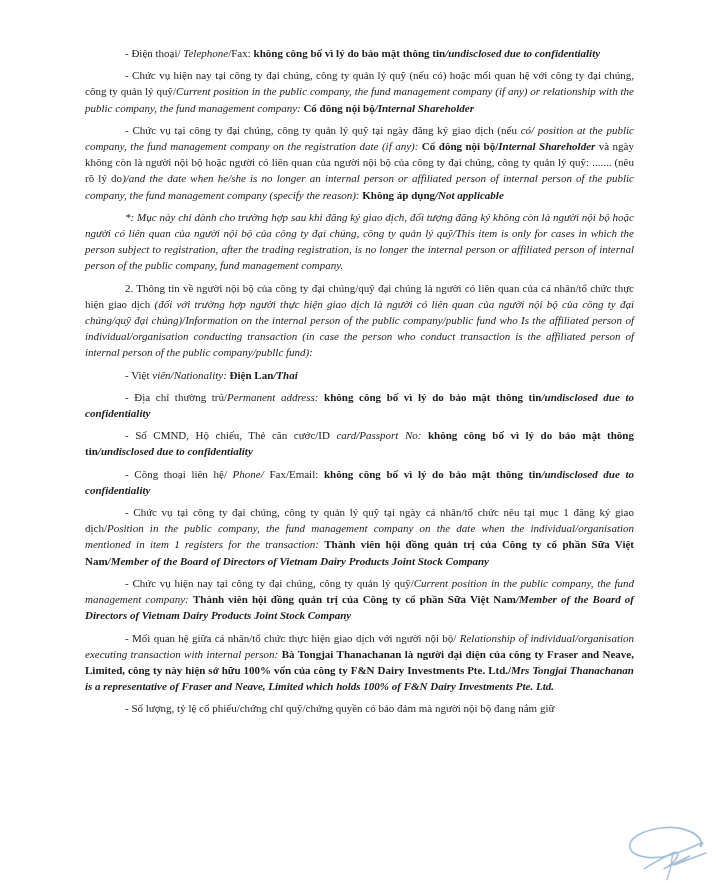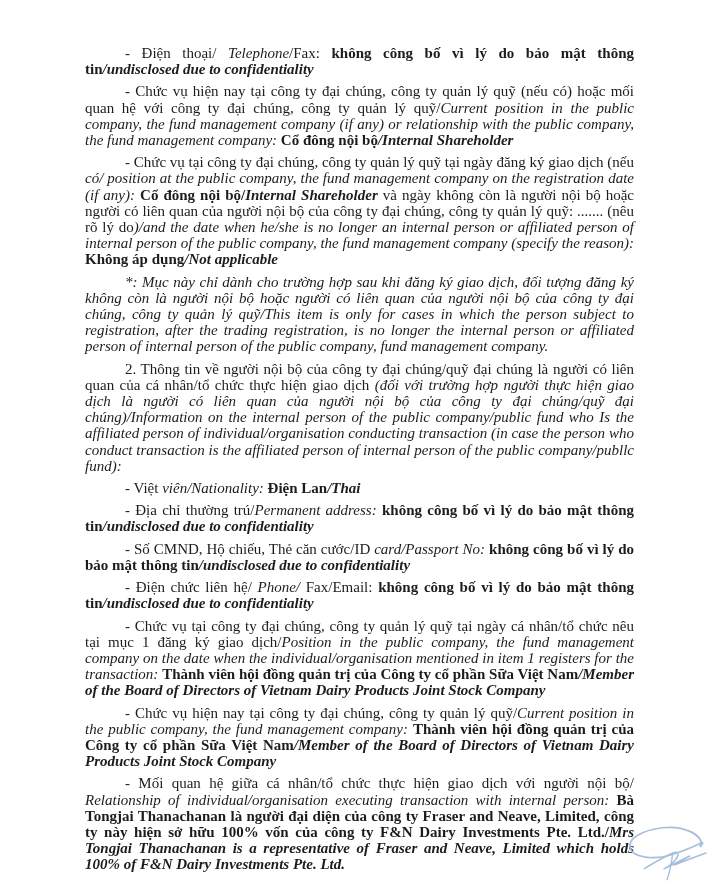--- a/index.html
+++ b/index.html
@@ -8,21 +8,21 @@
     background: #ffffff;
   }
   .page {
     position: relative;
     width: 716px;
     height: 883px;
     background: #ffffff;
     box-sizing: border-box;
     padding: 45px 82px 0 85px;
     font-family: "Liberation Serif", "DejaVu Serif", serif;
-    font-size: 15px;
+    font-size: 11px;
     line-height: 16.2px;
     color: #1c1c1c;
     text-align: justify;
     overflow: hidden;
   }
   .doc p {
     margin: 0 0 6px 0;
     text-indent: 40px;
   }
   .run-regular     { font-style: normal; font-weight: normal; }
@@ -43,24 +43,25 @@
 <div class="page">
   <div class="doc" id="doc">
       <p><span class="run-regular">- Điện thoại/ </span><span class="run-italic">Telephone</span><span class="run-regular">/Fax: </span><span class="run-bold">không công bố vì lý do bảo mật thông tin</span><span class="run-bold-italic">/undisclosed due to confidentiality</span></p>
       <p><span class="run-regular">- Chức vụ hiện nay tại công ty đại chúng, công ty quản lý quỹ (nếu có) hoặc mối quan hệ với công ty đại chúng, công ty quản lý quỹ/</span><span class="run-italic">Current position in the public company, the fund management company (if any) or relationship with the public company, the fund management company: </span><span class="run-bold">Cổ đông nội bộ</span><span class="run-bold-italic">/Internal Shareholder</span></p>
       <p><span class="run-regular">- Chức vụ tại công ty đại chúng, công ty quản lý quỹ tại ngày đăng ký giao dịch (nếu </span><span class="run-italic">có/ position at the public company, the fund management company on the registration date (if any): </span><span class="run-bold">Cổ đông nội bộ/</span><span class="run-bold-italic">Internal Shareholder</span><span class="run-regular"> và ngày không còn là người nội bộ hoặc người có liên quan của người nội bộ của công ty đại chúng, công ty quản lý quỹ:  ....... (nêu rõ lý do</span><span class="run-italic">)/and the date when he/she is no longer an internal person or affiliated person of internal person of the public company, the fund management company (specify the reason): </span><span class="run-bold">Không áp dụng</span><span class="run-bold-italic">/Not applicable</span></p>
       <p><span class="run-italic">*: Mục này chỉ dành cho trường hợp sau khi đăng ký giao dịch, đối tượng đăng ký không còn là người nội bộ hoặc người có liên quan của người nội bộ của công ty đại chúng, công ty quản lý quỹ/This item is only for cases in which the person subject to registration, after the trading registration, is no longer the internal person or affiliated person of internal person of the public company, fund management company.</span></p>
       <p><span class="run-regular">2. Thông tin về người nội bộ của công ty đại chúng/quỹ đại chúng là người có liên quan của cá nhân/tổ chức thực hiện giao dịch </span><span class="run-italic">(đối với trường hợp người thực hiện giao dịch là người có liên quan của người nội bộ của công ty đại chúng/quỹ đại chúng)/Information on the internal person of the public company/public fund who Is the affiliated person of individual/organisation conducting transaction (in case the person who conduct transaction is the affiliated person of internal person of the public company/publlc fund):</span></p>
       <p><span class="run-regular">- Việt </span><span class="run-italic">viên/Nationality: </span><span class="run-bold">Điện Lan</span><span class="run-bold-italic">/Thai</span></p>
       <p><span class="run-regular">- Địa chỉ thường trú/</span><span class="run-italic">Permanent address: </span><span class="run-bold">không công bố vì lý do bảo mật thông tin</span><span class="run-bold-italic">/undisclosed due to confidentiality</span></p>
       <p><span class="run-regular">- Số CMND, Hộ chiếu, Thẻ căn cước/ID </span><span class="run-italic">card/Passport No: </span><span class="run-bold">không công bố vì lý do bảo mật thông tin</span><span class="run-bold-italic">/undisclosed due to confidentiality</span></p>
-      <p><span class="run-regular">- Điện chức liên hệ/ </span><span class="run-italic">Phone/</span><span class="run-regular"> Fax/Email: </span><span class="run-bold">không công bố vì lý do bảo mật thông tin</span><span class="run-bold-italic">/undisclosed due to confidentiality</span></p>
+      <p><span class="run-regular">- Công thoại liên hệ/ </span><span class="run-italic">Phone/</span><span class="run-regular"> Fax/Email: </span><span class="run-bold">không công bố vì lý do bảo mật thông tin</span><span class="run-bold-italic">/undisclosed due to confidentiality</span></p>
       <p><span class="run-regular">- Chức vụ tại công ty đại chúng, công ty quản lý quỹ tại ngày cá nhân/tổ chức nêu tại mục 1 đăng ký giao dịch/</span><span class="run-italic">Position in the public company, the fund management company on the date when the individual/organisation mentioned in item 1 registers for the transaction: </span><span class="run-bold">Thành viên hội đồng quản trị của Công ty cổ phần Sữa Việt Nam</span><span class="run-bold-italic">/Member of the Board of Directors of Vietnam Dairy Products Joint Stock Company</span></p>
       <p><span class="run-regular">- Chức vụ hiện nay tại công ty đại chúng, công ty quản lý quỹ/</span><span class="run-italic">Current position in the public company, the fund management company: </span><span class="run-bold">Thành viên hội đồng quản trị của Công ty cổ phần Sữa Việt Nam</span><span class="run-bold-italic">/Member of the Board of Directors of Vietnam Dairy Products Joint Stock Company</span></p>
       <p><span class="run-regular">- Mối quan hệ giữa cá nhân/tổ chức thực hiện giao dịch với người nội bộ/ </span><span class="run-italic">Relationship of individual/organisation executing transaction with internal person: </span><span class="run-bold">Bà Tongjai Thanachanan là người đại diện của công ty Fraser and Neave, Limited, công ty này hiện sở hữu 100% vốn của công ty F&amp;N Dairy Investments Pte. Ltd./</span><span class="run-bold-italic">Mrs Tongjai Thanachanan is a representative of Fraser and Neave, Limited which holds 100% of F&amp;N Dairy Investments Pte. Ltd.</span></p>
+      <p><span class="run-regular">- Số lượng, tỷ lệ cổ phiếu/chứng chỉ quỹ/chứng quyền có bảo đảm mà người nội bộ đang nắm giữ</span></p>
     </div>
 
   <svg class="signature" viewBox="0 0 96 58" fill="none" xmlns="http://www.w3.org/2000/svg">
     <path stroke-width="1.7" stroke-linecap="round" fill="none" d="M 84,24 C 87,12 66,3 46,5.5 C 26,8 11,16 14,26 C 17,35 38,37.5 54,32.5 C 68,28 78,23.5 83,21 C 86.5,19.3 87,21 83,23.5" stroke="#a6c0dc"></path>
     <path stroke-width="1.5" stroke-linecap="round" stroke-linejoin="round" fill="none" d="M 28,46 C 36,41 48,34.5 56,30.5 C 60.5,28.4 62.5,30.5 60.5,34.5 C 58.5,38.8 52,44 47.5,46 C 54,43 65,37.5 73,33.5 L 57.5,42.5 C 68,38 80,33.8 89,30.5" stroke="#a6c0dc"></path>
     <path stroke-width="1.4" stroke-linecap="round" fill="none" d="M 56,31.5 C 55,40 53,50 50.5,57" stroke="#a6c0dc"></path>
   </svg>
 </div>
 
 </body></html>

